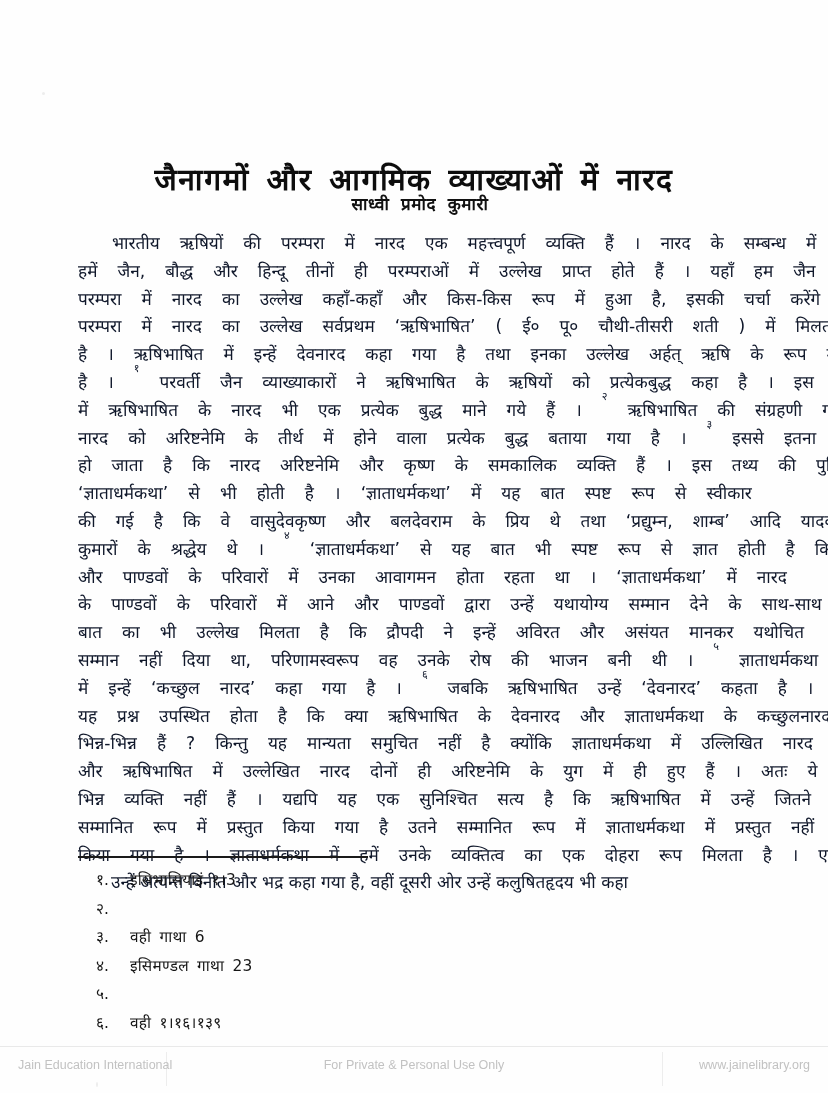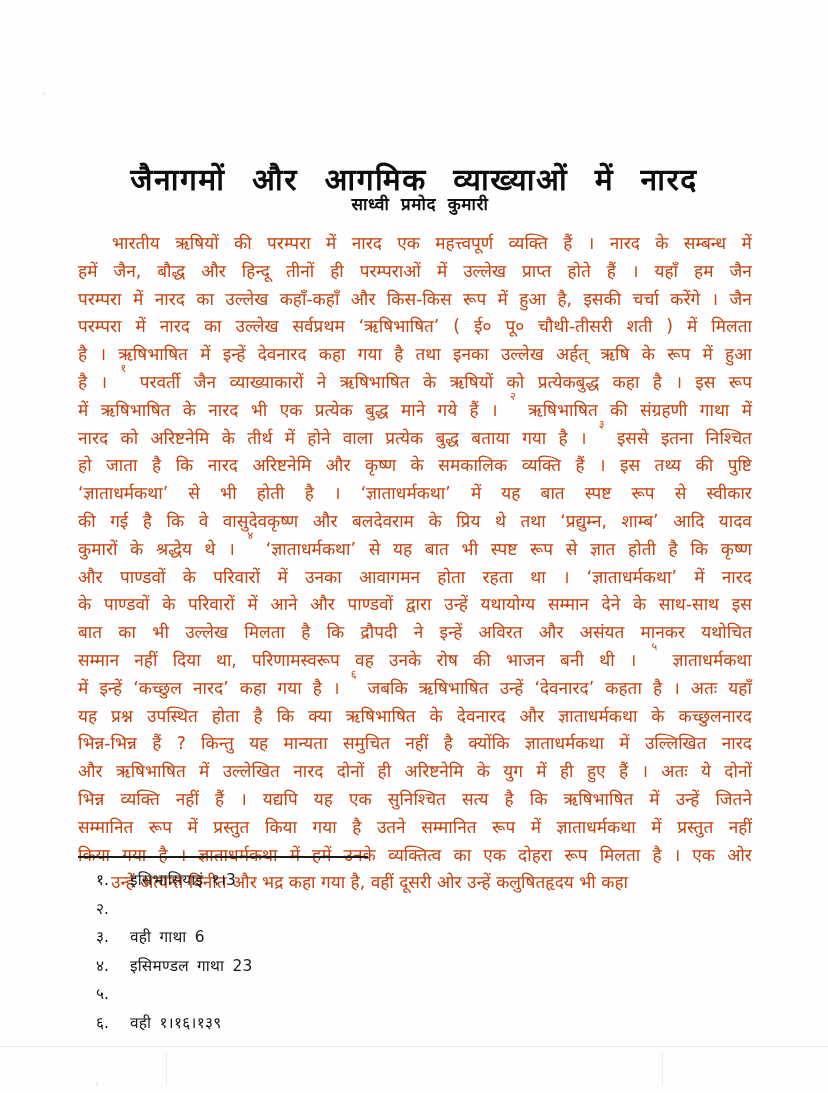--- a/index.html
+++ b/index.html
@@ -22,21 +22,21 @@
     background: #fefefe;
   }
 
   
   .title {
     position: absolute;
     left: 0;
     right: 0;
     top: 138px;
     text-align: center;
-    font-family: Liberation Mono, monospace;
+    font-family: Liberation Sans, sans-serif;
     font-size: 30px;
     font-weight: 700;
     letter-spacing: 1.5px;
     color: #0d0d0d;
     word-spacing: 7px;
   }
 
   .author {
     position: absolute;
     left: 12px;
@@ -57,23 +57,24 @@
     top: 230px;
     width: 674px;
   }
 
   .line {
     display: flex;
     justify-content: space-between;
     font-size: 17.2px;
     line-height: 27.8px;
     height: 27.8px;
-    color: #c2410c;
+    color: #0f172a;
     white-space: nowrap;
     overflow: visible;
+    gap: 20px;
   }
   .line.nojustify {
     display: block;
     text-align: left;
     margin-left: 33px;
   }
   .line > span {
     display: inline-block;
   }
   .line .sup {
@@ -625,16 +626,21 @@
       <div class="fn">
         <span class="num">६.</span>
         <span class="txt">वही        १।१६।१३९</span>
       </div>
     </div>
 
   <div class="footer-rule"></div>
   <div class="footer-divider d1"></div>
   <div class="footer-divider d2"></div>
 
+  <div class="footer">
+    <span class="left">Jain Education International</span>
+    <span class="center">For Private &amp; Personal Use Only</span>
+    <span class="right">www.jainelibrary.org</span>
+  </div>
 
   <div class="speck" style="left:42px; top:92px; width:3px; height:3px;"></div>
   <div class="speck" style="left:96px; top:1082px; width:2px; height:5px;"></div>
 </div>
 
 </body></html>

